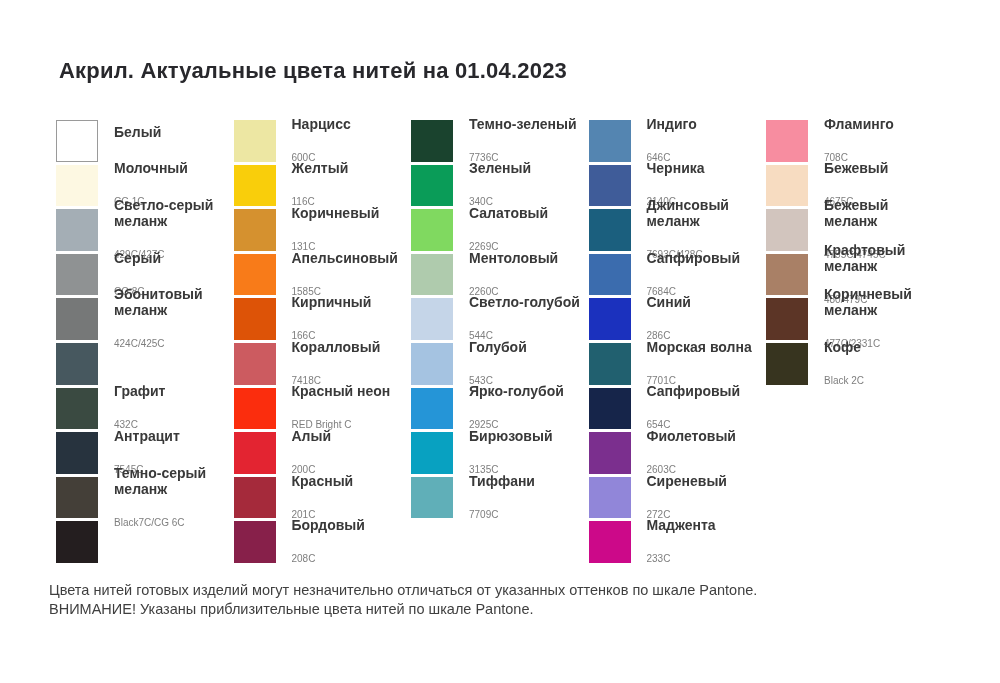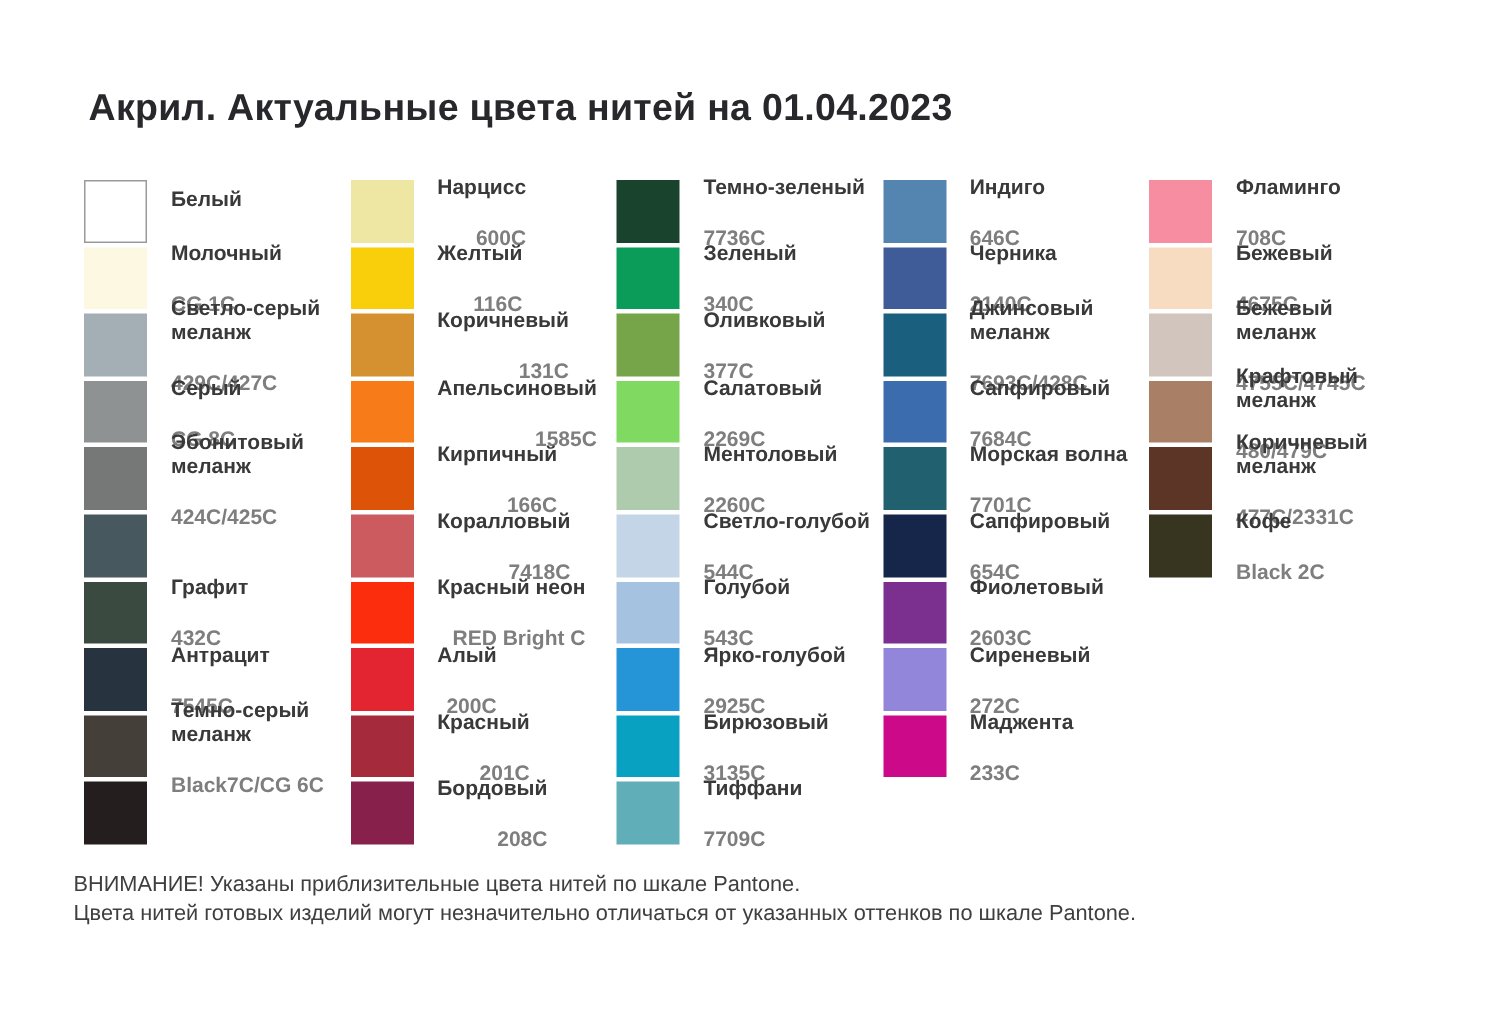--- a/index.html
+++ b/index.html
@@ -15,21 +15,21 @@
   .page {
     position: relative;
     width: 1000px;
     height: 683px;
     background: #ffffff;
   }
   .title {
     position: absolute;
     left: 59px;
     top: 58px;
-    font-size: 25px;
+    font-size: 22px;
     font-weight: bold;
     color: #28282c;
     letter-spacing: 0.2px;
     white-space: nowrap;
   }
   .grid {
     position: absolute;
     left: 0;
     top: 120px;
     width: 1000px;
@@ -61,22 +61,22 @@
   }
   .color-name {
     display: block;
     font-size: 14px;
     font-weight: bold;
     color: #393939;
     line-height: 16px;
   }
   .color-code {
     display: block;
-    font-size: 14px;
-    font-weight: bold;
+    font-size: 10px;
+    font-weight: normal;
     color: #7e7e7e;
     line-height: 16px;
   }
   .footer {
     position: absolute;
     left: 49px;
     top: 581px;
     font-size: 14.5px;
     color: #3f3f3f;
     line-height: 18.5px;
@@ -149,21 +149,21 @@
     <div class="cell-text">
       <span class="color-name">Темно-серый
 меланж</span>
       <span class="color-code">Black7C/CG 6C</span>
     </div>
   </div>
         <div class="cell">
     <div class="swatch" style="background: rgb(36, 30, 31);"></div>
   </div>
       </div>
-      <div class="column" style="left: 233.5px; text-align: right;">
+      <div class="column" style="left: 233.5px;">
         <div class="cell">
     <div class="swatch" style="background: rgb(237, 231, 163);"></div>
     <div class="cell-text">
       <span class="color-name">Нарцисс</span>
       <span class="color-code">600C</span>
     </div>
   </div>
         <div class="cell">
     <div class="swatch" style="background: rgb(249, 206, 11);"></div>
     <div class="cell-text">
@@ -237,27 +237,20 @@
     </div>
   </div>
         <div class="cell">
     <div class="swatch" style="background: rgb(10, 156, 88);"></div>
     <div class="cell-text">
       <span class="color-name">Зеленый</span>
       <span class="color-code">340C</span>
     </div>
   </div>
         <div class="cell">
-    <div class="swatch" style="background: rgb(117, 164, 73);"></div>
-    <div class="cell-text">
-      <span class="color-name">Оливковый</span>
-      <span class="color-code">377C</span>
-    </div>
-  </div>
-        <div class="cell">
     <div class="swatch" style="background: rgb(128, 217, 96);"></div>
     <div class="cell-text">
       <span class="color-name">Салатовый</span>
       <span class="color-code">2269C</span>
     </div>
   </div>
         <div class="cell">
     <div class="swatch" style="background: rgb(175, 203, 173);"></div>
     <div class="cell-text">
       <span class="color-name">Ментоловый</span>
@@ -324,20 +317,27 @@
     </div>
   </div>
         <div class="cell">
     <div class="swatch" style="background: rgb(59, 108, 174);"></div>
     <div class="cell-text">
       <span class="color-name">Сапфировый</span>
       <span class="color-code">7684C</span>
     </div>
   </div>
         <div class="cell">
+    <div class="swatch" style="background: rgb(27, 49, 190);"></div>
+    <div class="cell-text">
+      <span class="color-name">Синий</span>
+      <span class="color-code">286C</span>
+    </div>
+  </div>
+        <div class="cell">
     <div class="swatch" style="background: rgb(33, 96, 111);"></div>
     <div class="cell-text">
       <span class="color-name">Морская волна</span>
       <span class="color-code">7701C</span>
     </div>
   </div>
         <div class="cell">
     <div class="swatch" style="background: rgb(22, 37, 74);"></div>
     <div class="cell-text">
       <span class="color-name">Сапфировый</span>
@@ -407,16 +407,16 @@
         <div class="cell">
     <div class="swatch" style="background: rgb(55, 52, 31);"></div>
     <div class="cell-text">
       <span class="color-name">Кофе</span>
       <span class="color-code">Black 2C</span>
     </div>
   </div>
       </div>
     </div>
   <div class="footer">
+    <div>Цвета нитей готовых изделий могут незначительно отличаться от указанных оттенков по шкале Pantone.</div>
     <div>ВНИМАНИЕ! Указаны приблизительные цвета нитей по шкале Pantone.</div>
-    <div>Цвета нитей готовых изделий могут незначительно отличаться от указанных оттенков по шкале Pantone.</div>
   </div>
 </div>
 
 </body></html>

